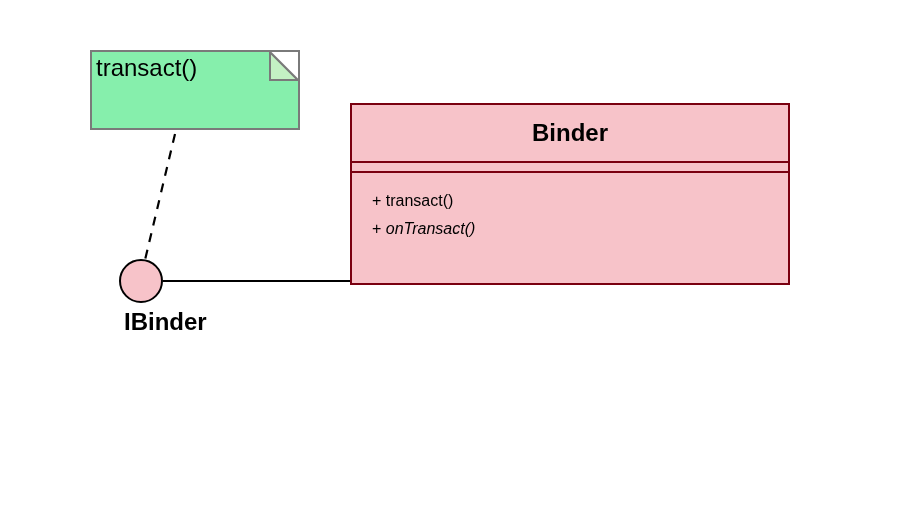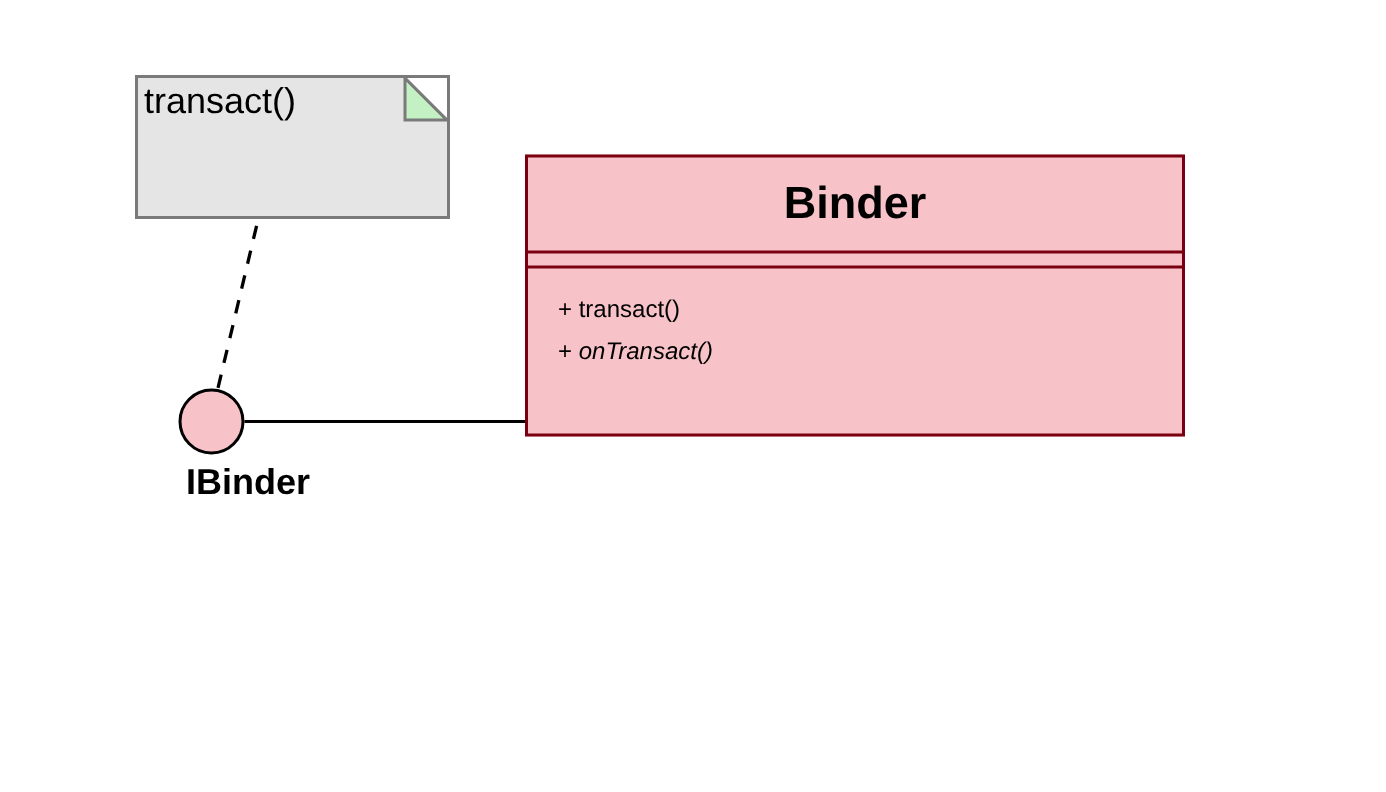--- a/index.html
+++ b/index.html
@@ -15,22 +15,22 @@
     position: relative;
     width: 924px;
     height: 528px;
   }
   
   .note {
     position: absolute;
     left: 90px;
     top: 50px;
     width: 210px;
-    height: 96px;
-    background: #e5e5e5;
+    height: 80px;
+    background: #86efac;
     border: 2px solid #7a7a7a;
     box-sizing: border-box;
   }
   .note svg.fold {
     position: absolute;
     right: -2px;
     top: -2px;
   }
   .note-text {
     position: absolute;
@@ -80,21 +80,21 @@
     left: 350px;
     top: 103px;
     width: 440px;
     background: #f7c3c9;
     border: 2.5px solid #7a0010;
     box-sizing: border-box;
   }
   .class-name {
     text-align: center;
     font-weight: bold;
-    font-size: 30px;
+    font-size: 24px;
     padding: 14px 0 14px 0;
     border-bottom: 2.5px solid #7a0010;
   }
   .class-attrs {
     height: 8px;
     border-bottom: 2.5px solid #7a0010;
   }
   .class-ops {
     padding: 14px 20px 40px 20px;
     font-size: 16px;

